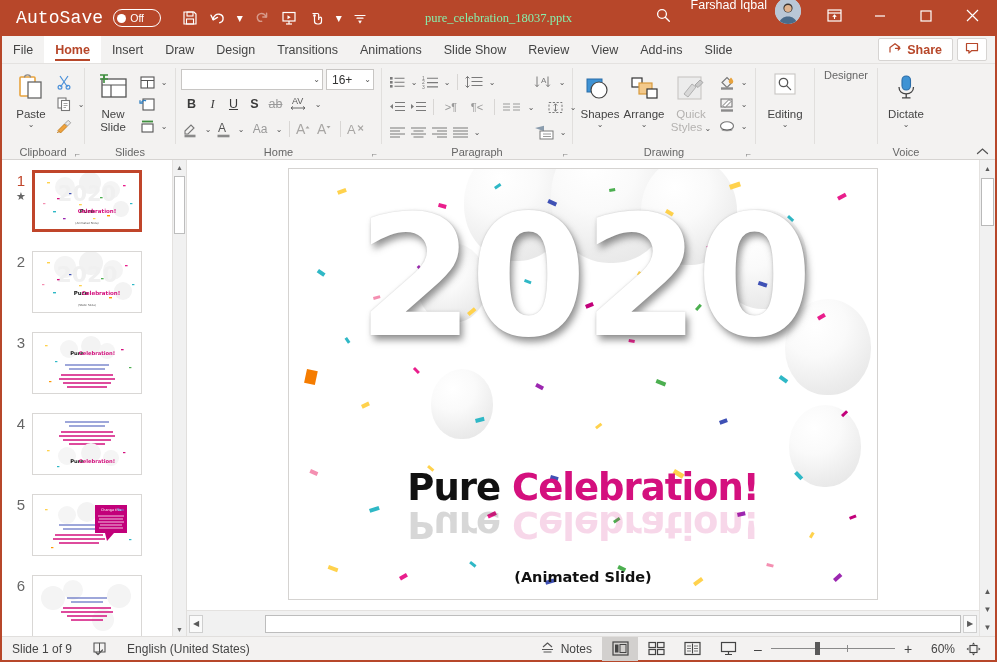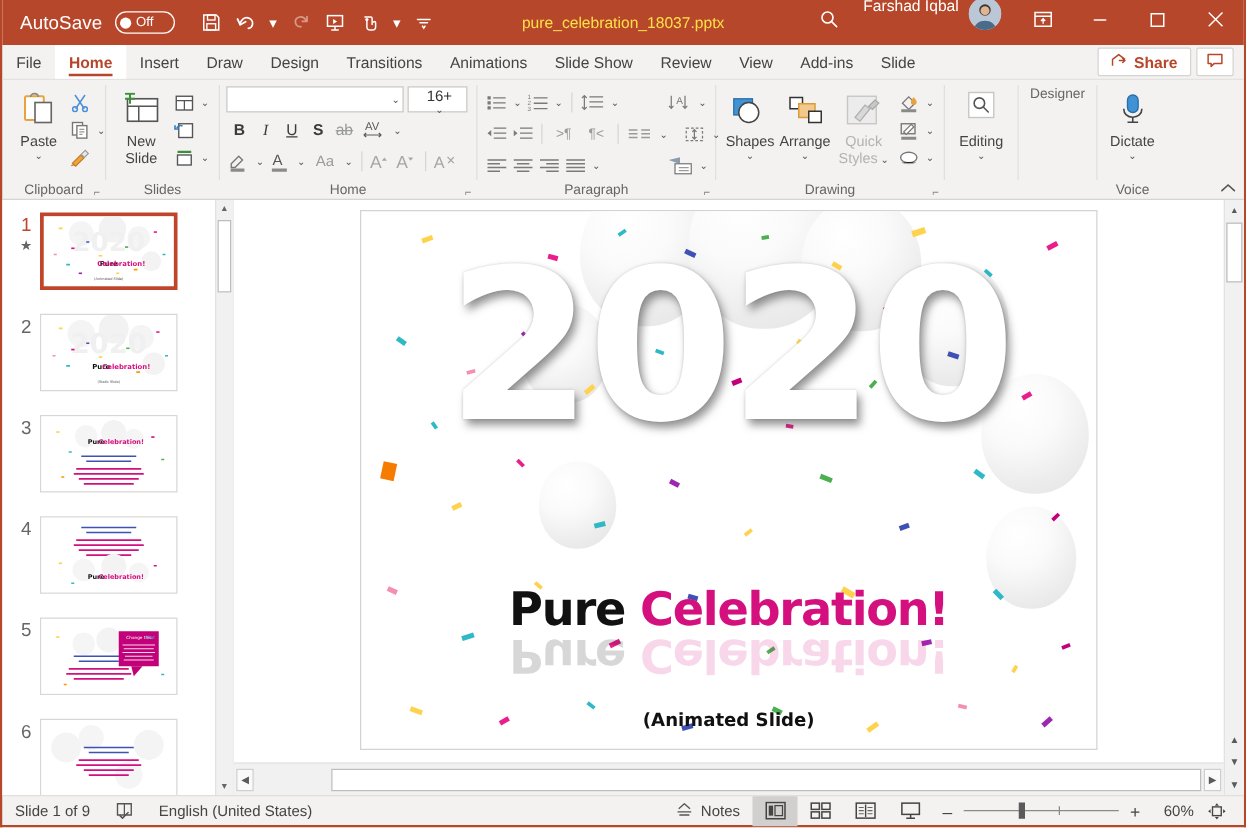--- a/index.html
+++ b/index.html
@@ -15,35 +15,35 @@
   }
   #app { width:997px; height:662px; display:flex; flex-direction:column;
          border-left:2px solid #b7472a; border-right:2px solid #b7472a; border-bottom:2px solid #b7472a; }
 
   
   .titlebar {
     height:36px; background:#b7472a; color:#fff;
     display:flex; align-items:center; flex:0 0 36px; position:relative;
   }
   .tb-left { display:flex; align-items:center; padding-left:14px; gap:10px; }
-  .autosave-label { font-size:15px; color:#fff; letter-spacing:.1px; }
+  .autosave-label { font-size:18px; color:#fff; letter-spacing:.1px;font-family:Liberation Mono, monospace; }
   .toggle {
     width:48px; height:18px; border:1px solid #fff; border-radius:9px;
     display:flex; align-items:center; padding:0 3px; gap:4px;
   }
   .toggle .knob { width:9px;height:9px;border-radius:50%;background:#fff; }
   .toggle .t-txt { font-size:10.5px; color:#fff; }
   .qat { display:flex; align-items:center; gap:2px; margin-left:6px; }
   .qat-btn { width:26px;height:24px; display:flex;align-items:center;justify-content:center;
              border-radius:2px; cursor:default; }
   .qat-btn svg { display:block; }
   .qat-caret { width:13px;height:24px;display:flex;align-items:center;justify-content:center; }
   .doc-title {
     position:absolute; left:0; right:0; text-align:center;
-    font-size:12.5px; color:#fde047; pointer-events:none;
+    font-size:12.5px; color:#86efac; pointer-events:none;font-family:Liberation Serif, serif;
   }
   .tb-right { margin-left:auto; display:flex; align-items:flex-start; height:41px; }
   .search-btn { width:46px;height:36px;display:flex;align-items:center;justify-content:center; }
   .user-name { font-size:12.5px; color:#fff; margin:0 8px 0 4px; }
   .avatar { width:26px;height:26px;border-radius:50%;overflow:hidden;background:#cfd8e3;
             display:block; margin-right:10px; position:relative; }
   .win-btns { display:flex; height:36px; }
   .win-btn { width:46px;height:36px; display:flex;align-items:center;justify-content:center; }
 
   
@@ -94,21 +94,21 @@
   .smallcar { width:12px;height:22px;display:flex;align-items:center;justify-content:center;
               font-size:8px;color:#555; }
 
   .fontbox {
     width:142px;height:21px;border:1px solid #c8c6c4;background:#fff;display:flex;align-items:center;
     padding:0 2px 0 5px; font-size:12px; color:#333;
   }
   .fontbox .v { flex:1; overflow:hidden; white-space:nowrap; }
   .sizebox {
     width:48px;height:21px;border:1px solid #c8c6c4;background:#fff;display:flex;align-items:center;
-    padding:0 2px 0 5px; font-size:12px; color:#333; margin-left:3px;flex-direction:column;
+    padding:0 2px 0 5px; font-size:12px; color:#333; margin-left:3px;
   }
   .sizebox .v { flex:1; }
   .fmtrow { display:flex; align-items:center; margin-top:3px; }
   .fmtbtn { width:21px;height:21px;display:flex;align-items:center;justify-content:center;
             font-size:12.5px; color:#3b3b3b; }
   .vsep { width:1px;height:16px;background:#d8d6d4;margin:0 4px; }
 
   .collapse-ribbon { position:absolute; right:6px; bottom:1px; font-size:10px; color:#555; }
 
   

